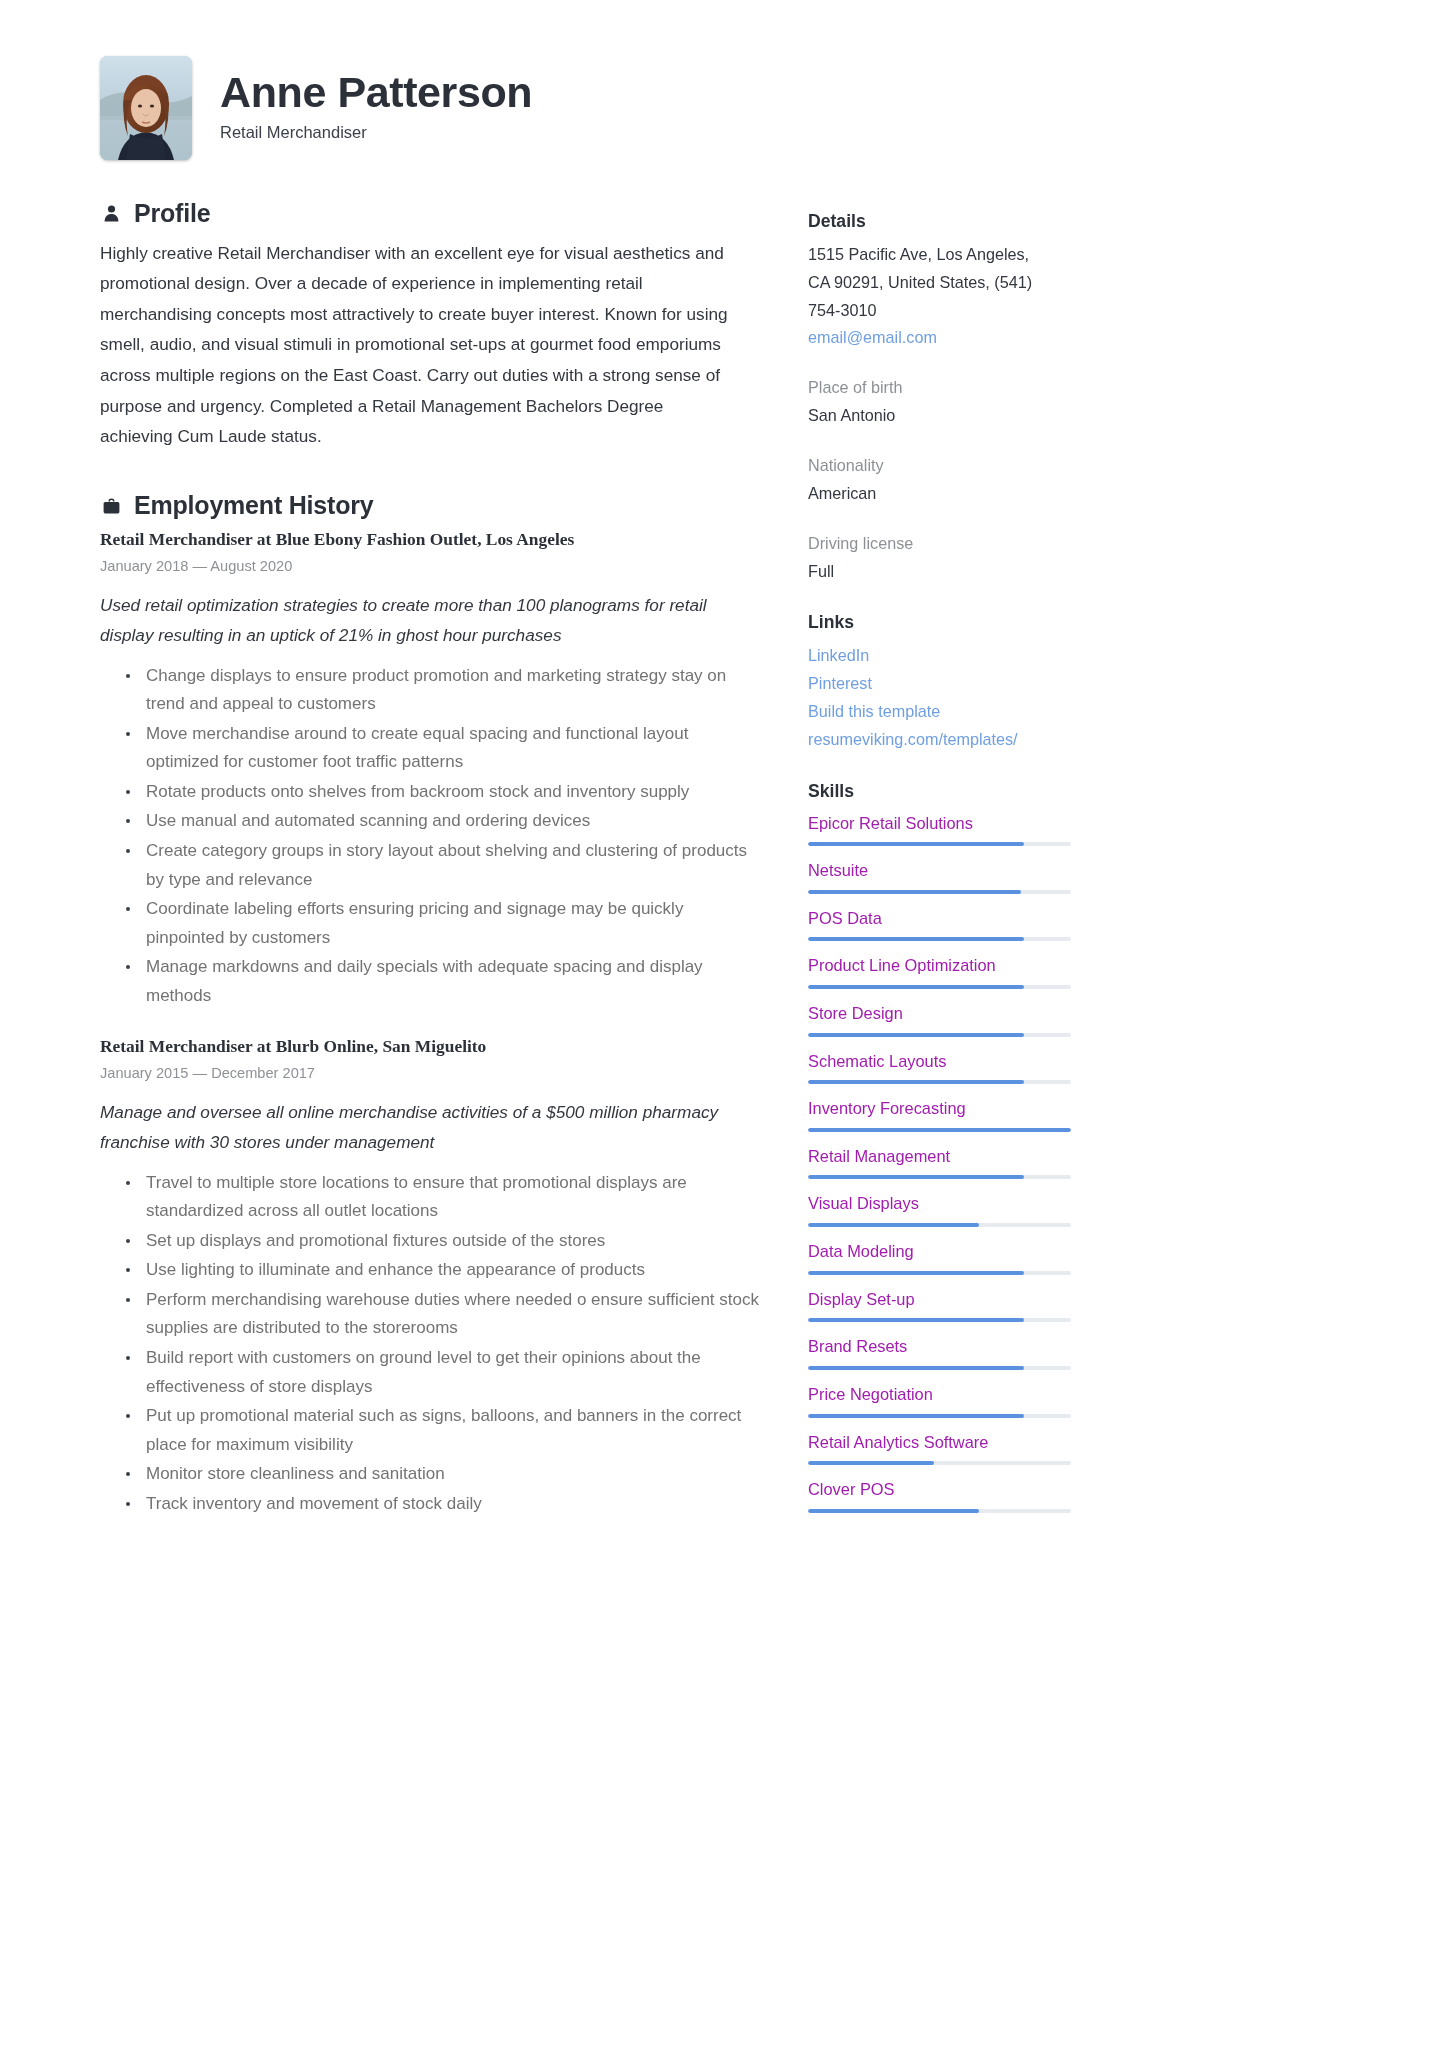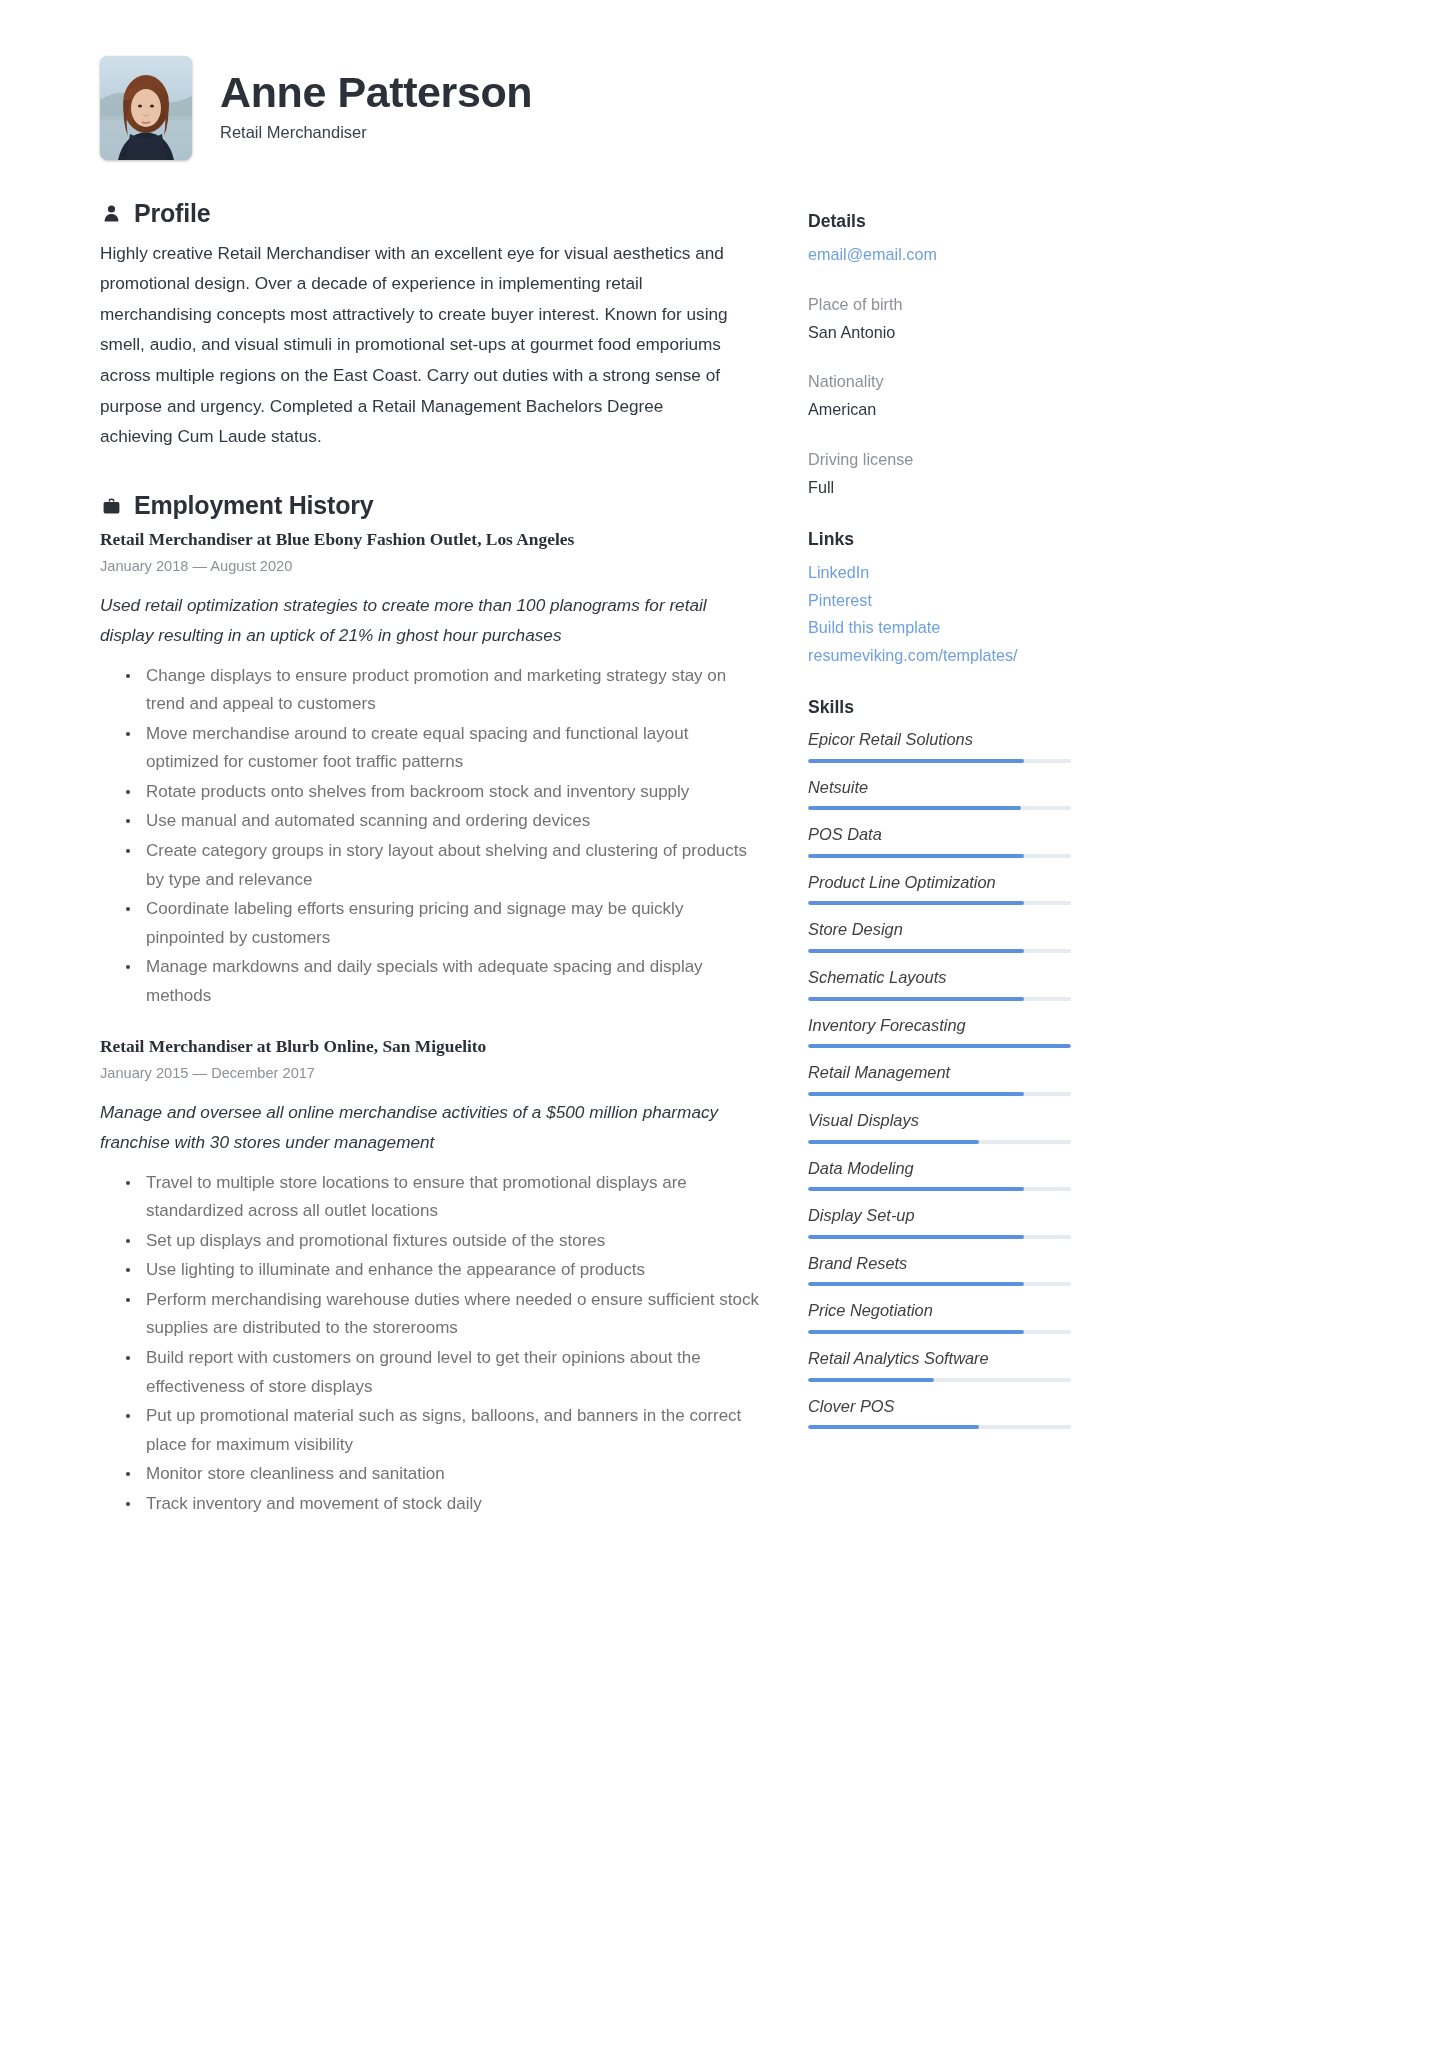--- a/index.html
+++ b/index.html
@@ -180,24 +180,23 @@
     text-decoration: none;
     display: block;
     cursor: pointer;
   }
 
   
   .skills-head { margin-top: 26px; }
   .skill { margin-bottom: 12px; }
   .skill-name {
     font-size: 16.4px;
-    color: #404040;
+    color: #a21caf;
     line-height: 1.5;
     margin-bottom: 7px;
-    font-style: italic;
   }
   .skill-track {
     position: relative;
     width: 263px;
     height: 4px;
     background: #e7eaee;
     border-radius: 2px;
     overflow: hidden;
   }
   .skill-fill {
@@ -305,20 +304,25 @@
               </ul>
             </div>
           </div>
       </div>
     </div>
 
     <div class="col-side">
 
       <div class="side-block">
         <div class="side-head">Details</div>
+        <div id="address-container">
+            <div class="side-line">1515 Pacific Ave, Los Angeles,</div>
+            <div class="side-line">CA 90291, United States, (541)</div>
+            <div class="side-line">754-3010</div>
+          </div>
         <a class="side-link">email@email.com</a>
       </div>
 
       <div id="detail-fields">
           <div class="side-block">
             <div class="side-label">Place of birth</div>
             <div class="side-value">San Antonio</div>
           </div>
           <div class="side-block">
             <div class="side-label">Nationality</div>

